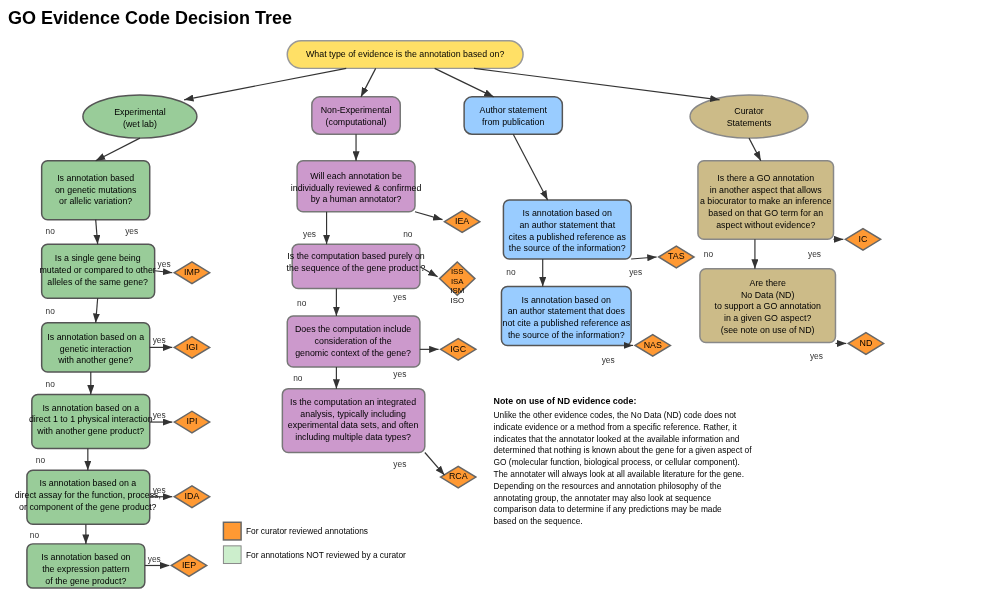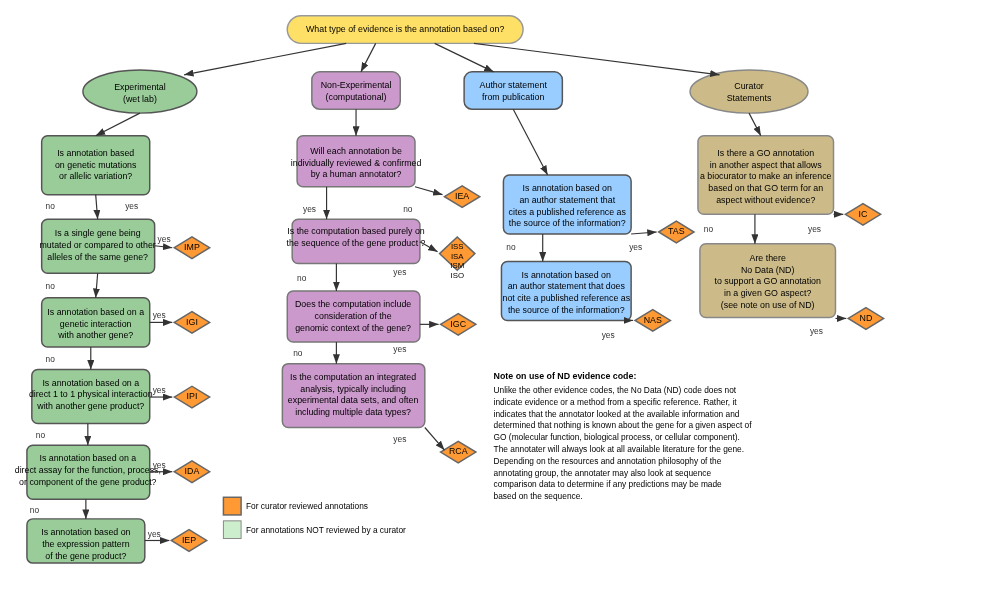--- a/index.html
+++ b/index.html
@@ -98,20 +98,21 @@
     }
     .note-bold {
       font-weight: bold;
       font-size: 9px;
     }
   </style>
 </head>
 <body>
 
 <div id="main-container">
+  <h1>GO Evidence Code Decision Tree</h1>
   <div class="diagram-area">
     <svg viewBox="0 0 990 570" xmlns="http://www.w3.org/2000/svg">
       <defs>
         <marker id="arrowhead" markerWidth="8" markerHeight="6" refX="8" refY="3" orient="auto">
           <polygon points="0 0, 8 3, 0 6" fill="#333"></polygon>
         </marker>
         <marker id="arrowhead-small" markerWidth="6" markerHeight="5" refX="6" refY="2.5" orient="auto">
           <polygon points="0 0, 6 2.5, 0 5" fill="#555"></polygon>
         </marker>
       </defs>

